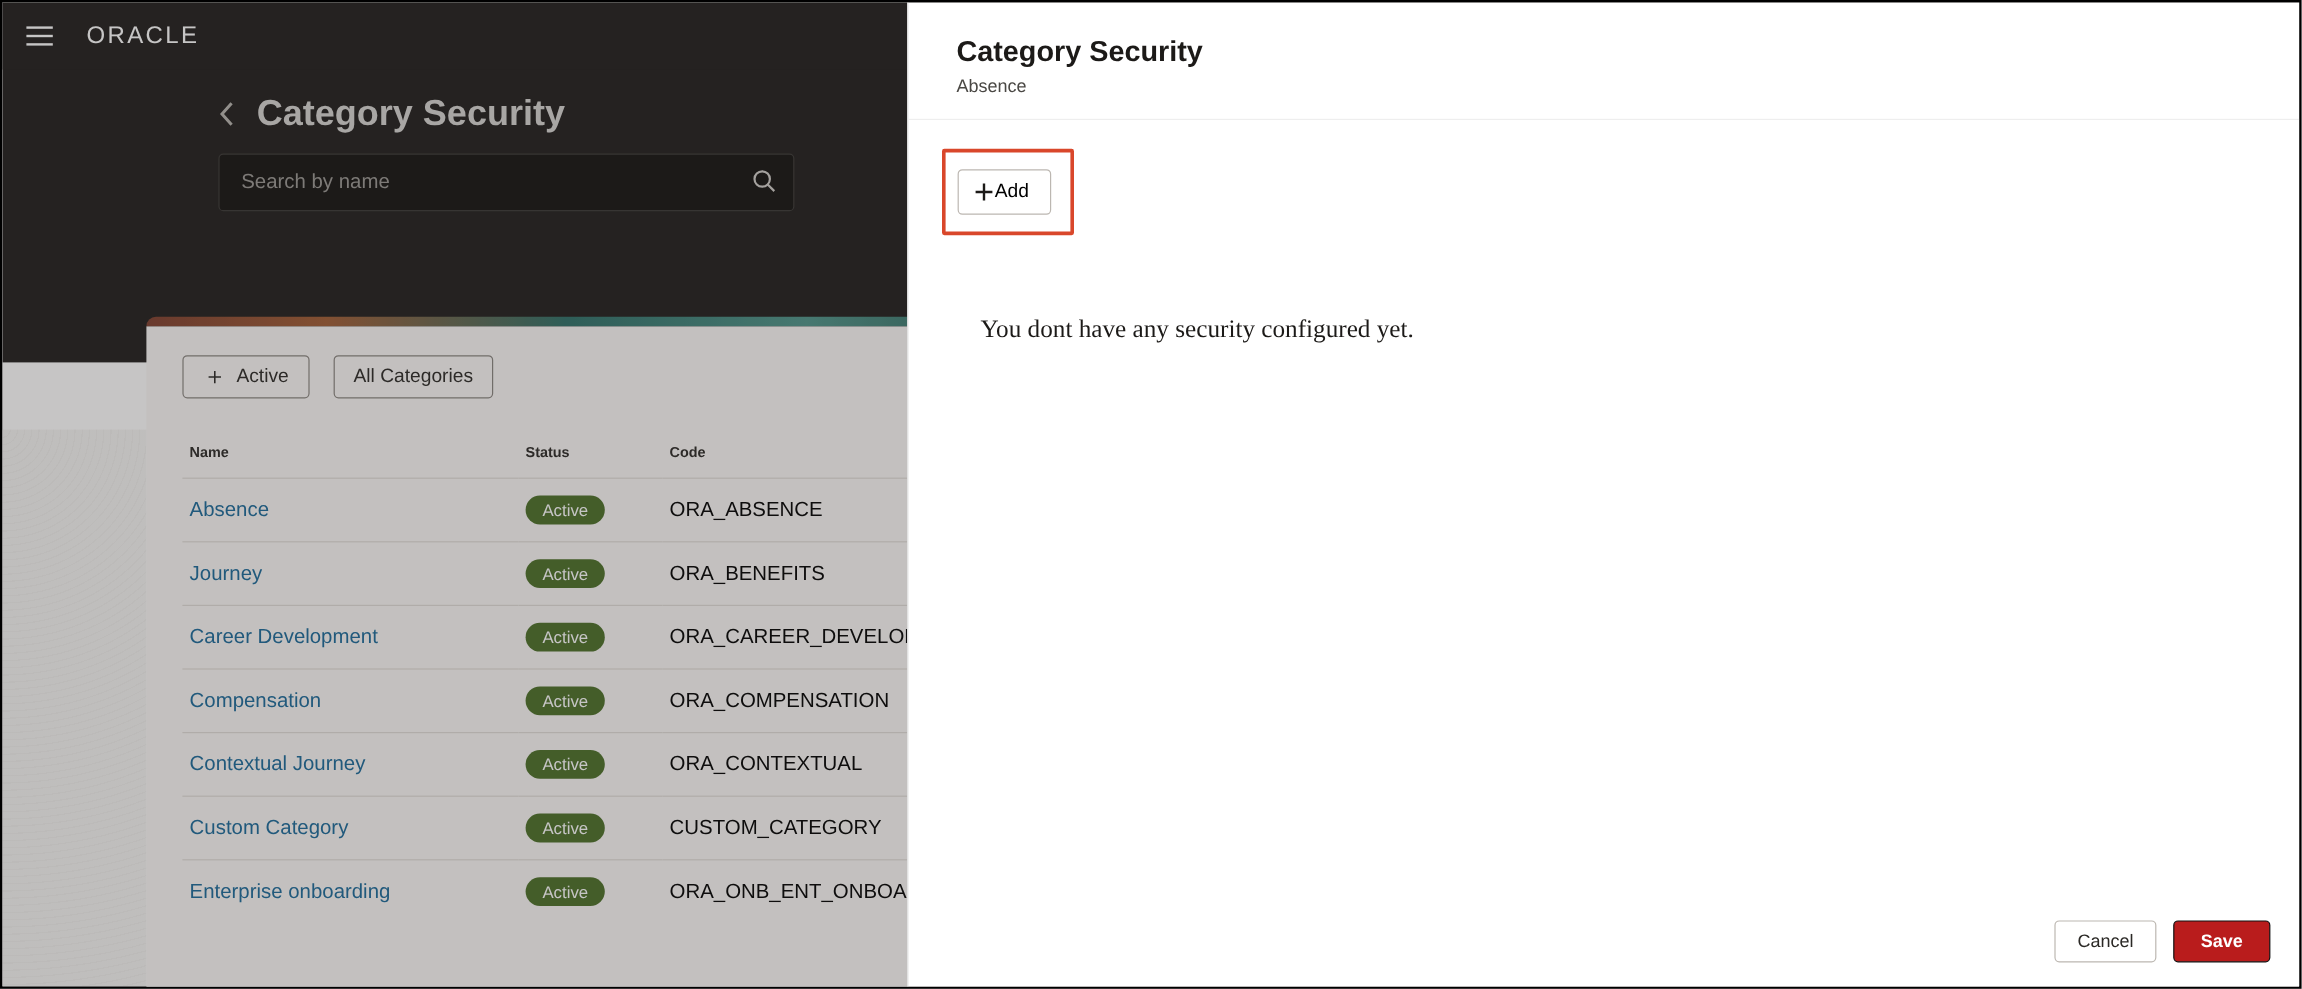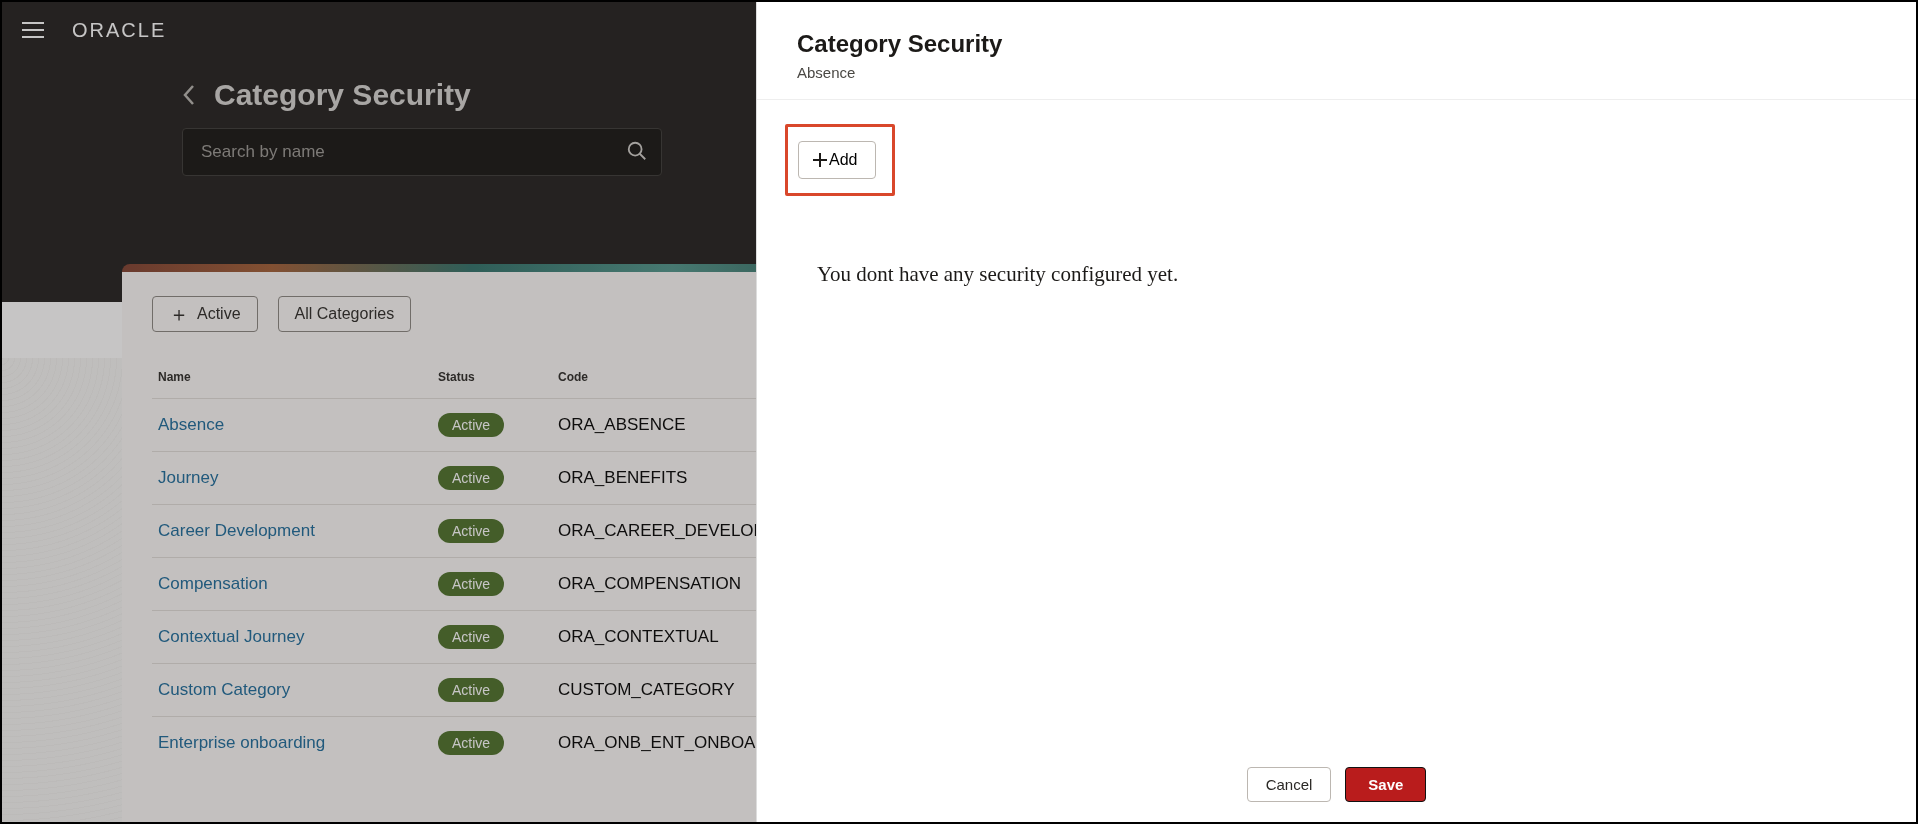--- a/index.html
+++ b/index.html
@@ -153,21 +153,21 @@
   .panel-table-head .c3{ flex:1; }
   .empty-msg {
     font-size:21px;
     color:#1c1a18;
     padding:40px 20px;
     font-family: Georgia, 'Times New Roman', serif;
   }
   .panel-footer {
     padding:14px 24px 20px 24px;
     display:flex;
-    justify-content:center;
+    justify-content:flex-end;
     gap:14px;
   }
   .btn-secondary {
     border:1px solid #bcb7b1; background:#fff; color:#2b2926;
     padding:8px 18px; border-radius:4px; font-size:15px; cursor:pointer;
   }
   .btn-primary {
     border:1px solid #111; background:#b91c1c; color:#fff;
     padding:8px 22px; border-radius:4px; font-size:15px; font-weight:600; cursor:pointer;
   }

